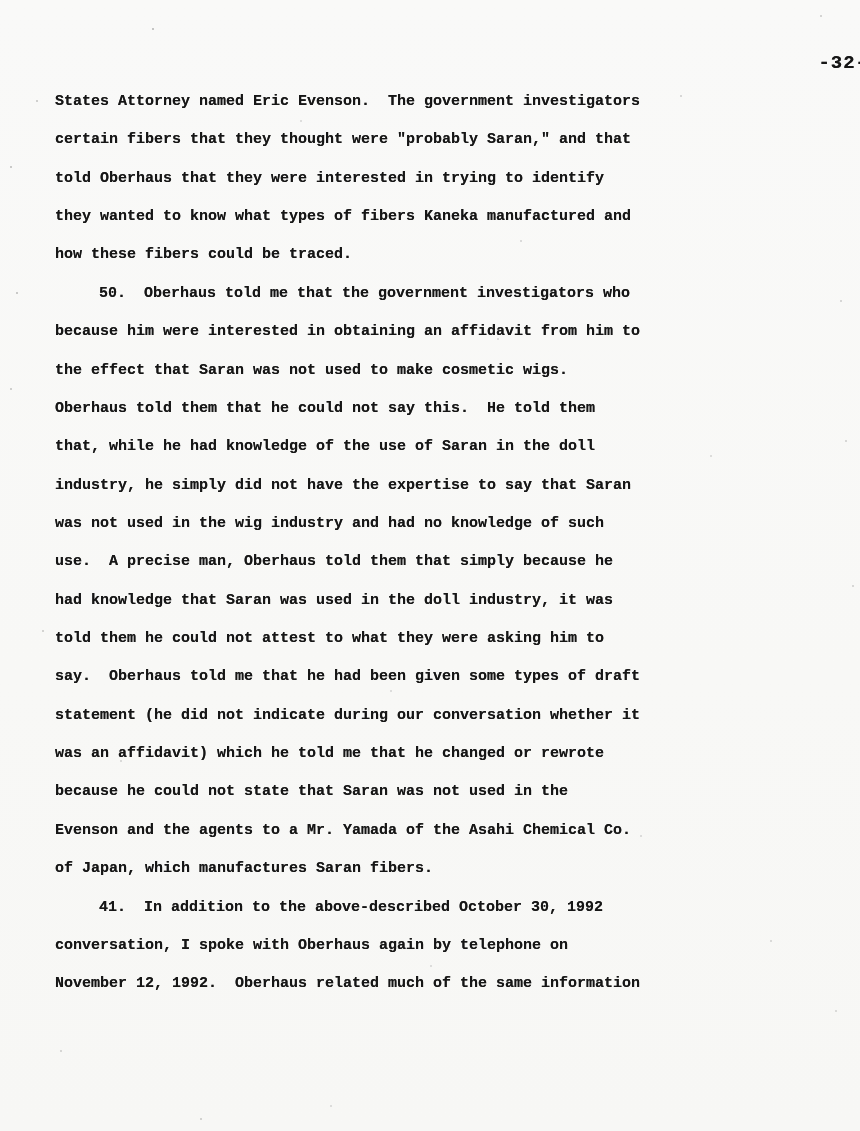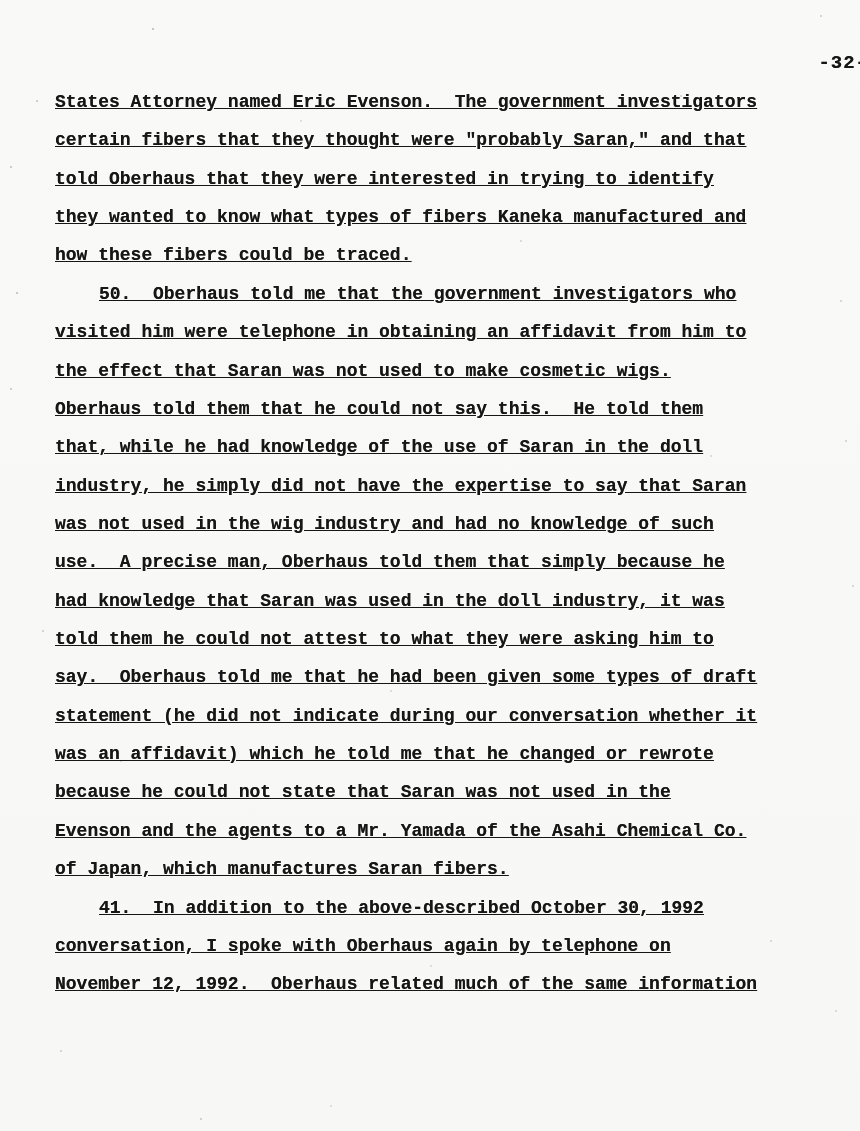--- a/index.html
+++ b/index.html
@@ -38,26 +38,25 @@
   }
   .doc-lines {
     position: absolute;
     left: 55px;
     top: 83px;
     width: 770px;
   }
   .line {
     height: 38.36px;
     line-height: 38.36px;
-    font-size: 18px;
+    font-size: 15px;
     font-weight: 700;
     white-space: pre;
     color: var(--ink);
     text-shadow: 0 0 0.6px rgba(10,10,10,0.7);
-    text-decoration: underline;
   }
   .line.indent { padding-left: 44px; }
   
   .noise {
     position: absolute;
     top: 0; left: 0;
     width: 2px; height: 2px;
     border-radius: 50%;
     background: transparent;
     pointer-events: none;
@@ -95,21 +94,21 @@
 <div class="page">
   <div class="noise"></div>
   <div class="page-number">-32-</div>
   <div class="doc-lines">
       <div class="line">States Attorney named Eric Evenson.  The government investigators</div>
       <div class="line">certain fibers that they thought were "probably Saran," and that</div>
       <div class="line">told Oberhaus that they were interested in trying to identify</div>
       <div class="line">they wanted to know what types of fibers Kaneka manufactured and</div>
       <div class="line">how these fibers could be traced.</div>
       <div class="line indent">50.  Oberhaus told me that the government investigators who</div>
-      <div class="line">visited him were telephone in obtaining an affidavit from him to</div>
+      <div class="line">because him were interested in obtaining an affidavit from him to</div>
       <div class="line">the effect that Saran was not used to make cosmetic wigs.</div>
       <div class="line">Oberhaus told them that he could not say this.  He told them</div>
       <div class="line">that, while he had knowledge of the use of Saran in the doll</div>
       <div class="line">industry, he simply did not have the expertise to say that Saran</div>
       <div class="line">was not used in the wig industry and had no knowledge of such</div>
       <div class="line">use.  A precise man, Oberhaus told them that simply because he</div>
       <div class="line">had knowledge that Saran was used in the doll industry, it was</div>
       <div class="line">told them he could not attest to what they were asking him to</div>
       <div class="line">say.  Oberhaus told me that he had been given some types of draft</div>
       <div class="line">statement (he did not indicate during our conversation whether it</div>

